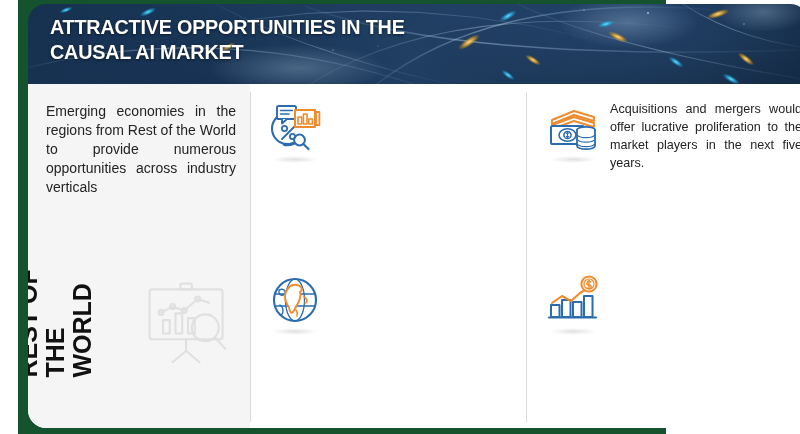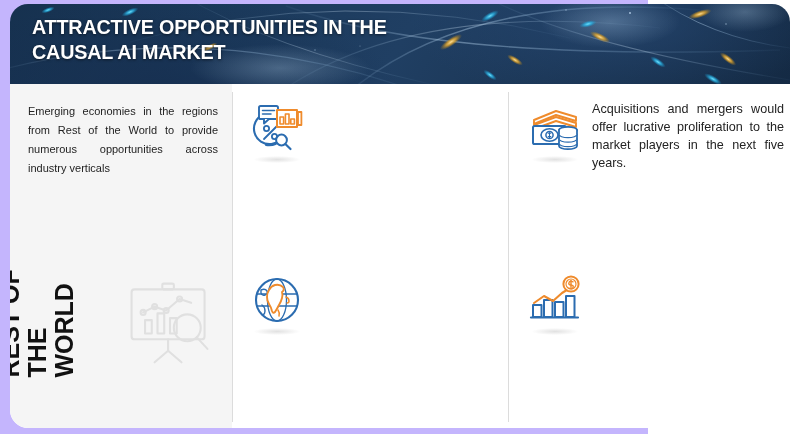--- a/index.html
+++ b/index.html
@@ -12,22 +12,23 @@
     height: 434px;
     overflow: hidden;
     font-family: "Liberation Sans", sans-serif;
     -webkit-font-smoothing: antialiased;
   }
 
   .infographic {
     position: relative;
     width: 648px;
     height: 434px;
-    background: #c4b5fd;
+    background: #14532d;
     box-sizing: border-box;
+    margin-left: 18px;
   }
 
   
   .header {
     position: absolute;
     left: 10px;
     top: 4px;
     width: 780px;
     height: 80px;
     border-radius: 18px 18px 0 0;
@@ -81,21 +82,21 @@
     width: 222px;
     height: 344px;
     background: #f5f5f5;
     border-radius: 0 0 0 18px;
   }
   .sidebar-text {
     position: absolute;
     left: 18px;
     top: 18px;
     width: 190px;
-    font-size: 11px;
+    font-size: 14px;
     line-height: 19px;
     color: #232323;
     text-align: justify;
     text-justify: inter-word;
   }
   .sidebar-region {
     position: absolute;
     left: -58px;
     top: 168px;
     width: 170px;

